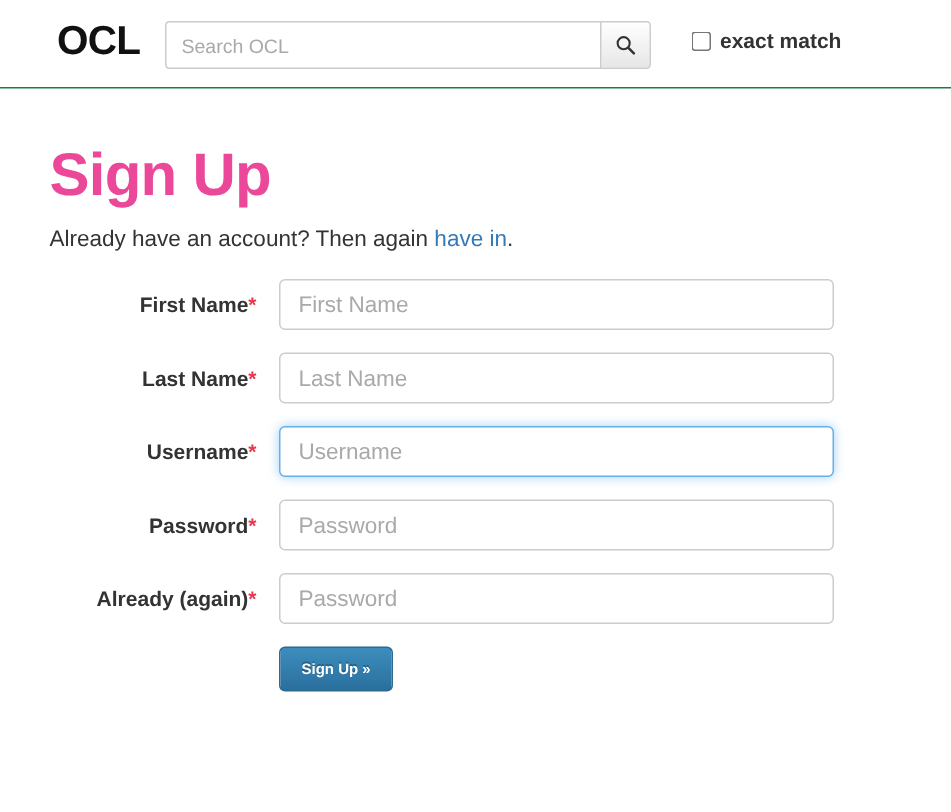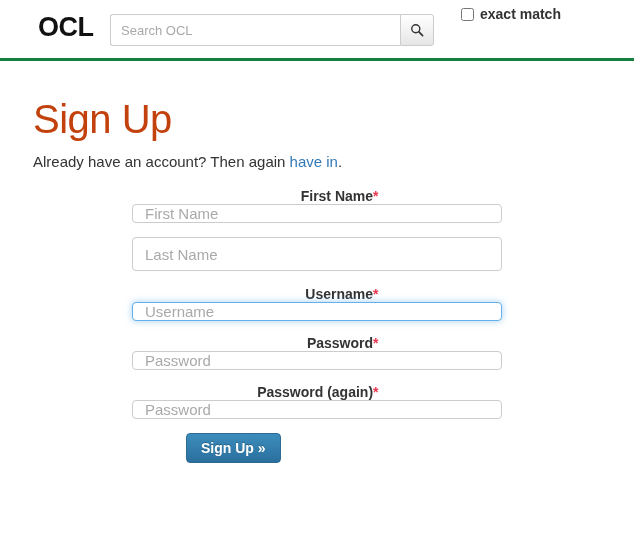--- a/index.html
+++ b/index.html
@@ -13,21 +13,21 @@
     font-family: "Liberation Sans", sans-serif;
     font-size: 14px;
     color: #333333;
     overflow: hidden;
   }
 
   
   .site-header {
     position: relative;
     height: 58px;
-    border-bottom: 3px solid #15803d;
+    border-bottom: 1px solid #15803d;
     background: #ffffff;
   }
   .brand {
     position: absolute;
     left: 38px;
     top: 14px;
     font-size: 27px;
     font-weight: bold;
     color: #111111;
     letter-spacing: -0.5px;
@@ -70,21 +70,21 @@
     display: flex;
     align-items: center;
     justify-content: center;
   }
   .search-button svg {
     display: block;
   }
   .exact-match {
     position: absolute;
     left: 461px;
-    top: 6px;
+    top: 19px;
     display: flex;
     align-items: center;
     gap: 6px;
   }
   .exact-match input[type=checkbox] {
     width: 13px;
     height: 13px;
     margin: 0;
     cursor: pointer;
   }
@@ -97,22 +97,22 @@
 
   
   .content {
     position: relative;
     padding: 0 33px;
   }
   .page-title {
     margin: 0;
     padding-top: 36px;
     font-size: 40px;
-    font-weight: normal;
-    color: #c2410c;
+    font-weight: bold;
+    color: #ec4899;
     line-height: 1.1;
     letter-spacing: -0.5px;
   }
   .subtitle {
     margin: 0;
     padding-top: 12px;
     font-size: 15px;
     color: #333333;
   }
   .subtitle a {
@@ -122,21 +122,20 @@
 
   
   .signup-form {
     margin-top: 18px;
   }
   .form-row {
     display: flex;
     align-items: center;
     height: 34px;
     margin-bottom: 15px;
-    flex-direction: column;
   }
   .form-label {
     width: 153px;
     text-align: right;
     padding-right: 15px;
     box-sizing: border-box;
     font-size: 14px;
     font-weight: bold;
     color: #333333;
     white-space: nowrap;
@@ -175,21 +174,21 @@
   }
   .btn-primary {
     height: 30px;
     padding: 0 14px;
     box-sizing: border-box;
     border: 1px solid #2c6a92;
     border-radius: 4px;
     background: linear-gradient(to bottom, #3c8dbc 0%, #2a6f9e 100%);
     color: #ffffff;
     font-family: "Liberation Sans", sans-serif;
-    font-size: 14px;
+    font-size: 10px;
     font-weight: bold;
     cursor: pointer;
     text-shadow: 0 -1px 0 rgba(0,0,0,0.25);
   }
 </style>
 </head>
 <body>
 
 <div class="site-header">
 
@@ -223,36 +222,37 @@
   </p>
 
   <form class="signup-form">
 
     <div class="form-row">
       <div class="form-label"><span>First Name</span><span class="req">*</span></div>
       <input class="form-control" type="text" placeholder="First Name" style="">
     </div>
 
     <div class="form-row">
+      <div class="form-label"><span>Last Name</span><span class="req">*</span></div>
       <input class="form-control" type="text" placeholder="Last Name" style="">
     </div>
 
     <div class="form-row">
       <div class="form-label"><span>Username</span><span class="req">*</span></div>
       <input class="form-control focused" type="text" autofocus="" placeholder="Username" style="">
     </div>
 
 
     <div class="form-row">
       <div class="form-label"><span>Password</span><span class="req">*</span></div>
       <input class="form-control" type="text" placeholder="Password" style="">
     </div>
 
     <div class="form-row">
-      <div class="form-label"><span>Password (again)</span><span class="req">*</span></div>
+      <div class="form-label"><span>Already (again)</span><span class="req">*</span></div>
       <input class="form-control" type="text" placeholder="Password" style="">
     </div>
 
     <div class="form-actions">
       <div class="actions-spacer"></div>
       <button type="button" class="btn-primary">Sign Up »</button>
     </div>
 
   </form>
 </div>

